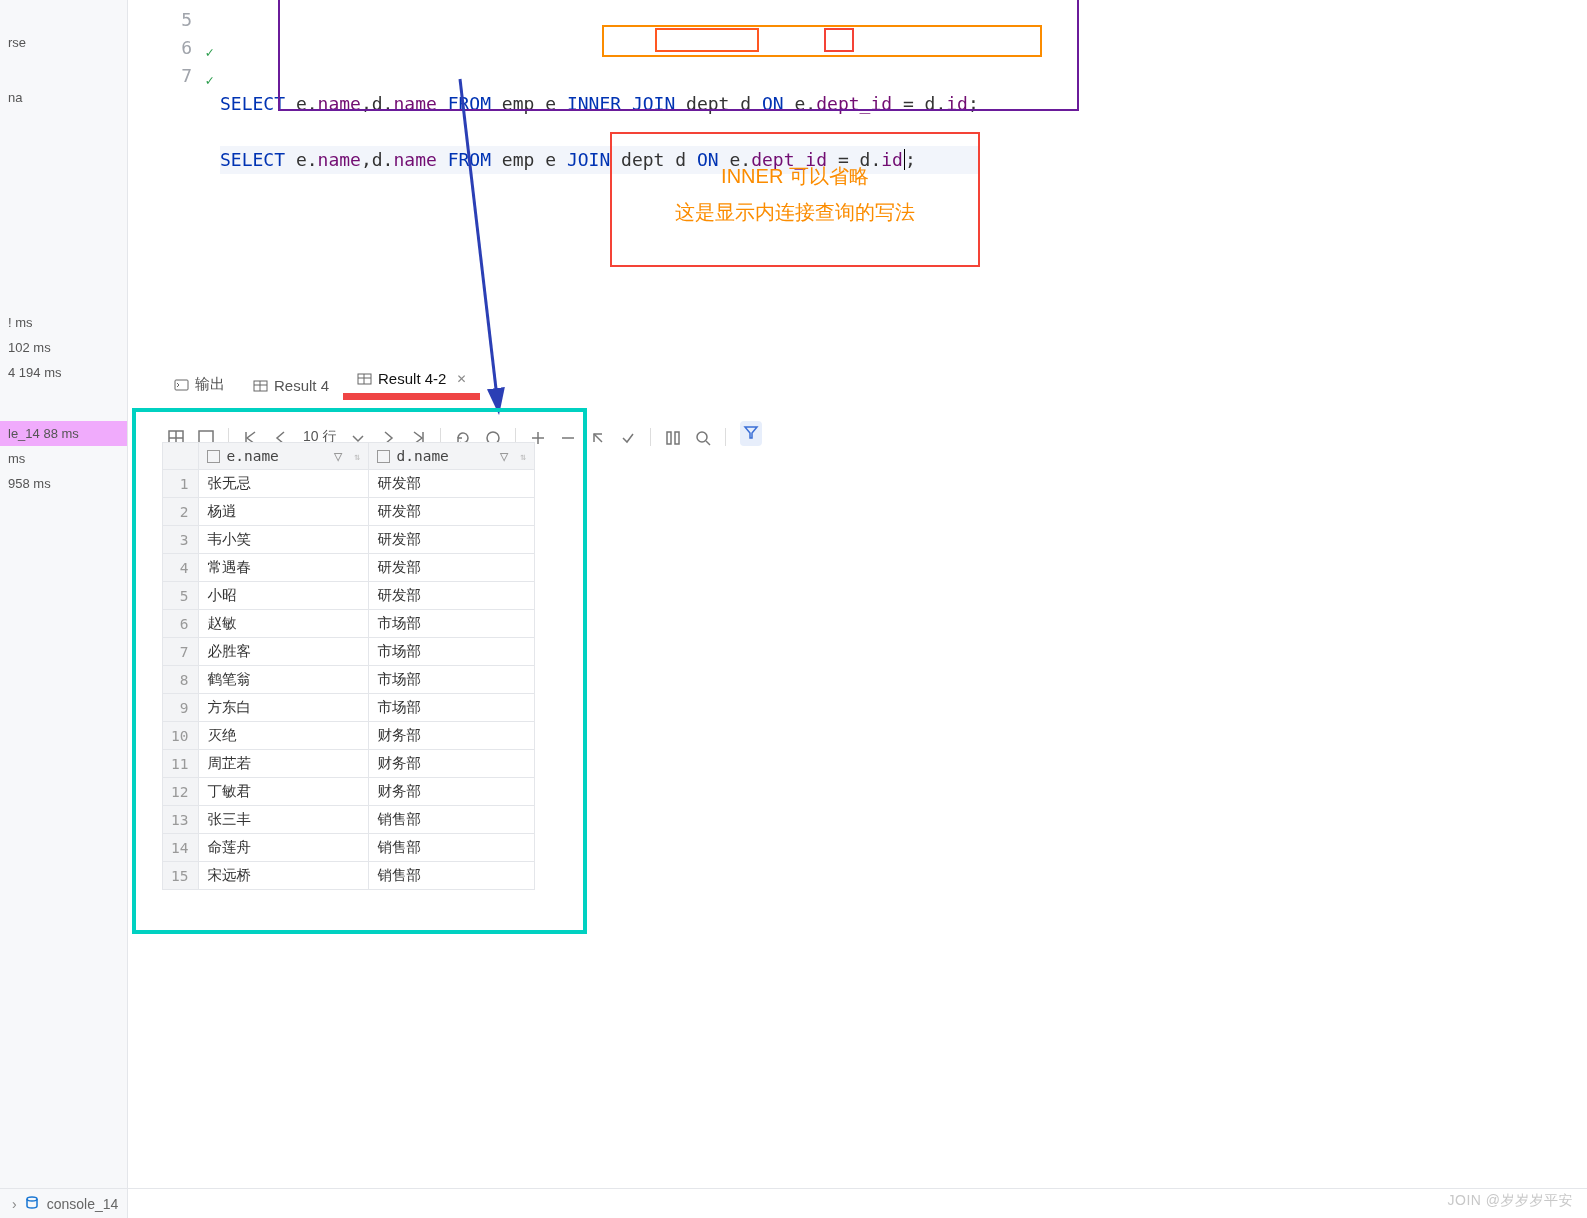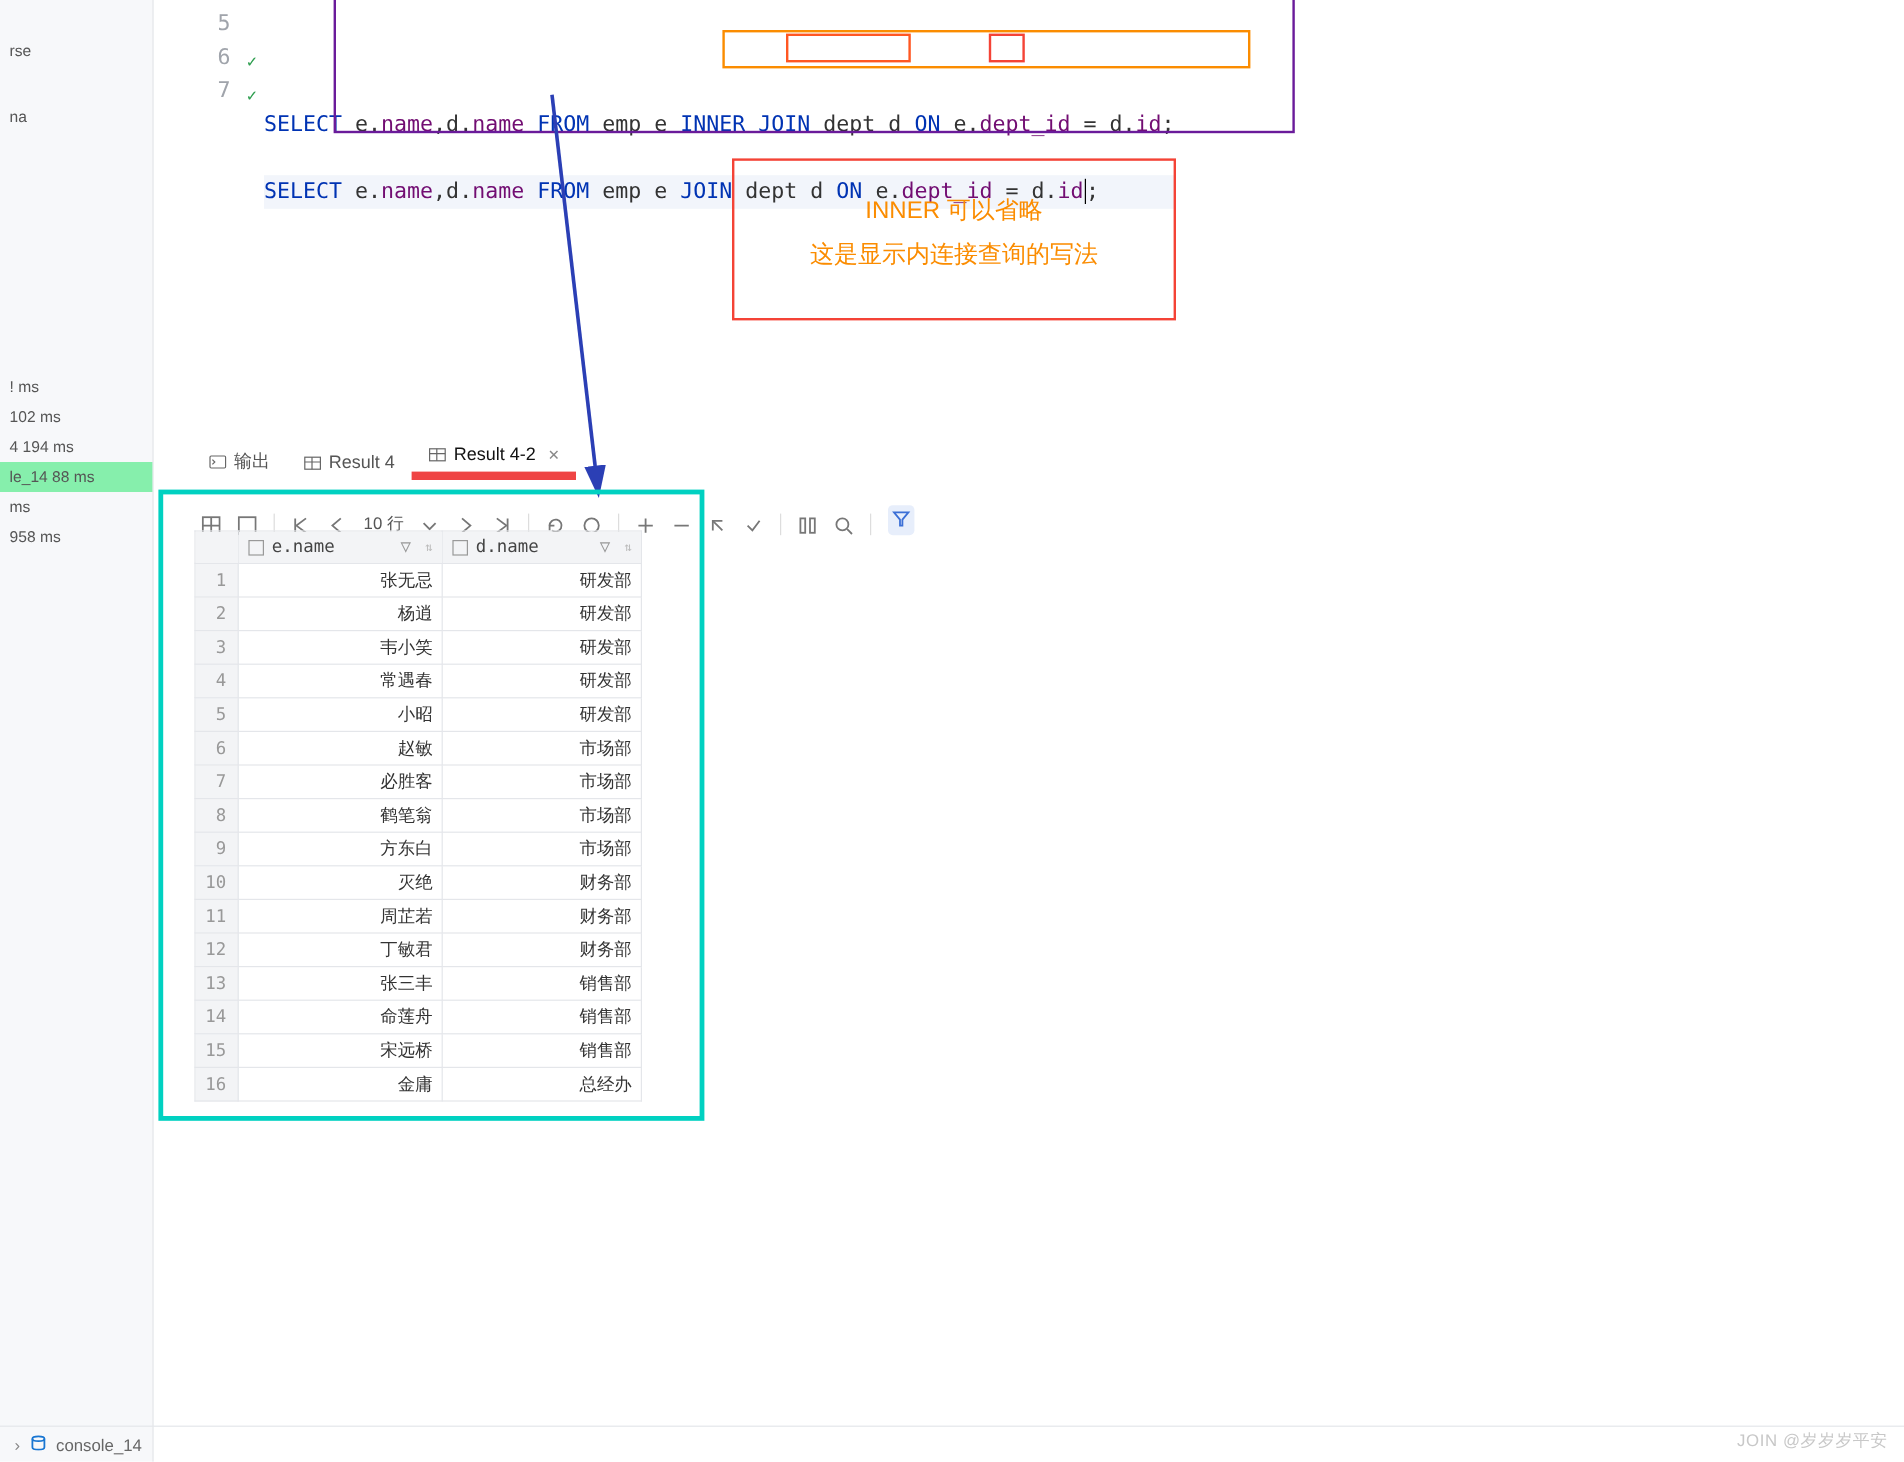--- a/index.html
+++ b/index.html
@@ -26,21 +26,21 @@
   font-size: 13px;
 }
 .sidebar-left .item {
   padding: 5px 8px;
   white-space: nowrap;
   overflow: hidden;
 }
 .sidebar-left .items-top .item { margin-top: 30px; }
 .sidebar-left .items-top { margin-top: 20px; }
 .sidebar-left .items-mid { margin-top: 200px; }
-.sidebar-left .item.sel { background: #86efac; }
+.sidebar-left .item.sel { background: #f0abfc; margin-top: 36px; }
 
 
 .editor-wrap {
   position: absolute;
   left: 140px;
   top: 0;
   right: 0;
   height: 360px;
   background: #fff;
 }
@@ -179,21 +179,21 @@
 .data-table {
   position: absolute;
   left: 22px; top: 80px;
   border-collapse: collapse;
   font-size: 14.5px;
   font-family: "Consolas","Menlo", monospace;
 }
 .data-table th, .data-table td {
   border: 1px solid #e4e6ea;
   padding: 4px 8px;
-  text-align: right;
+  text-align: left;
   height: 27px;
 }
 .data-table th {
   background: #f3f4f6;
   font-weight: normal;
   color: #444;
   position: relative;
 }
 .data-table .rownum-th { width: 34px; }
 .data-table .rownum {
@@ -473,25 +473,20 @@
         <tr>
           <td class="rownum">14</td>
           <td style="font-family: &quot;Microsoft YaHei&quot;, &quot;Segoe UI&quot;, sans-serif;">命莲舟</td>
           <td style="font-family: &quot;Microsoft YaHei&quot;, &quot;Segoe UI&quot;, sans-serif;">销售部</td>
         </tr>
         <tr>
           <td class="rownum">15</td>
           <td style="font-family: &quot;Microsoft YaHei&quot;, &quot;Segoe UI&quot;, sans-serif;">宋远桥</td>
           <td style="font-family: &quot;Microsoft YaHei&quot;, &quot;Segoe UI&quot;, sans-serif;">销售部</td>
         </tr>
-        <tr>
-          <td class="rownum">16</td>
-          <td style="font-family: &quot;Microsoft YaHei&quot;, &quot;Segoe UI&quot;, sans-serif;">金庸</td>
-          <td style="font-family: &quot;Microsoft YaHei&quot;, &quot;Segoe UI&quot;, sans-serif;">总经办</td>
-        </tr>
       </tbody>
   </table>
 </div>
 
 <div class="bottom-bar">
   <span class="chev">›</span>
   <span class="db-icon">
     <svg>
         <ellipse cx="7" cy="4" rx="5" ry="2"></ellipse>
         <path d="M2,4 L2,11 a5,2 0 0,0 10,0 L12,4"></path>

